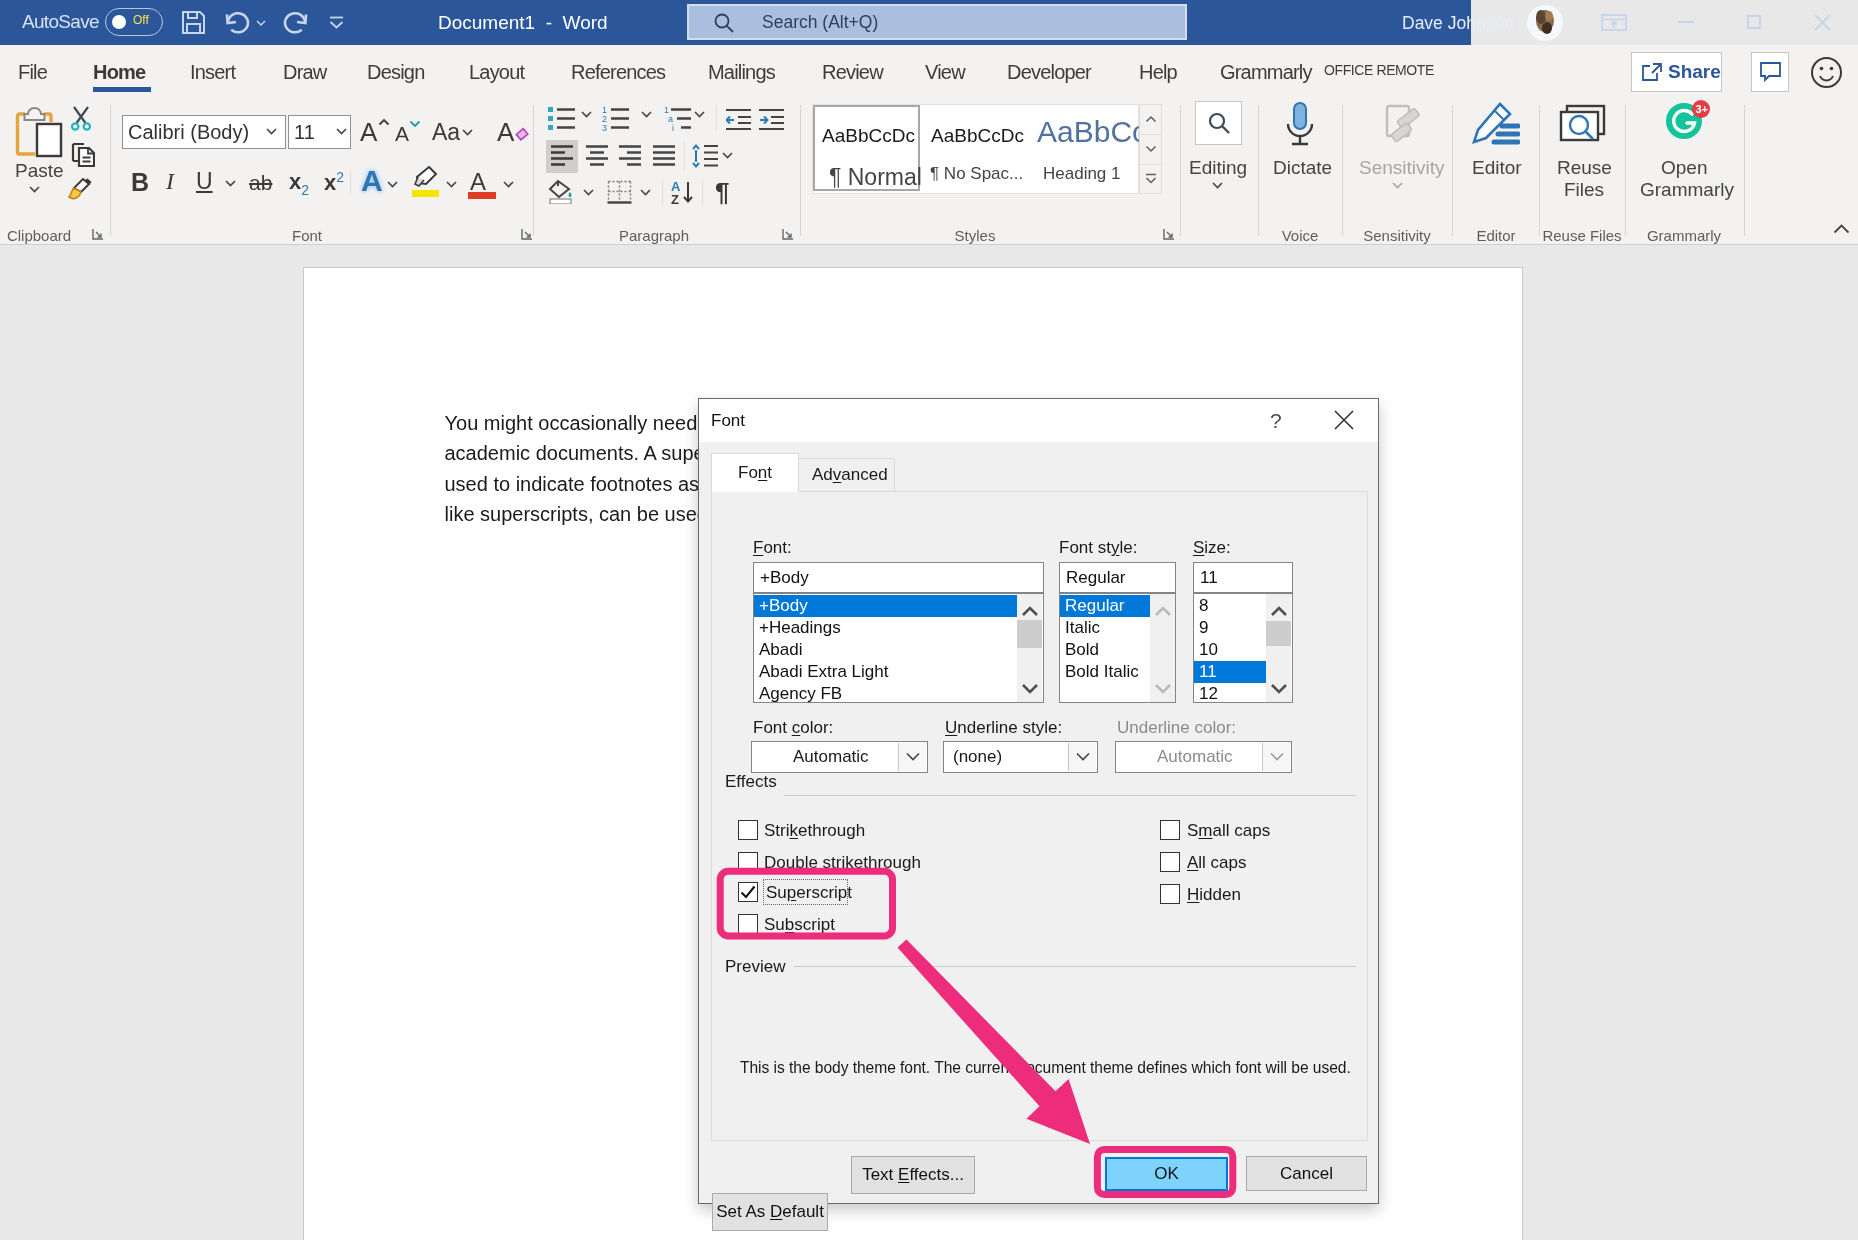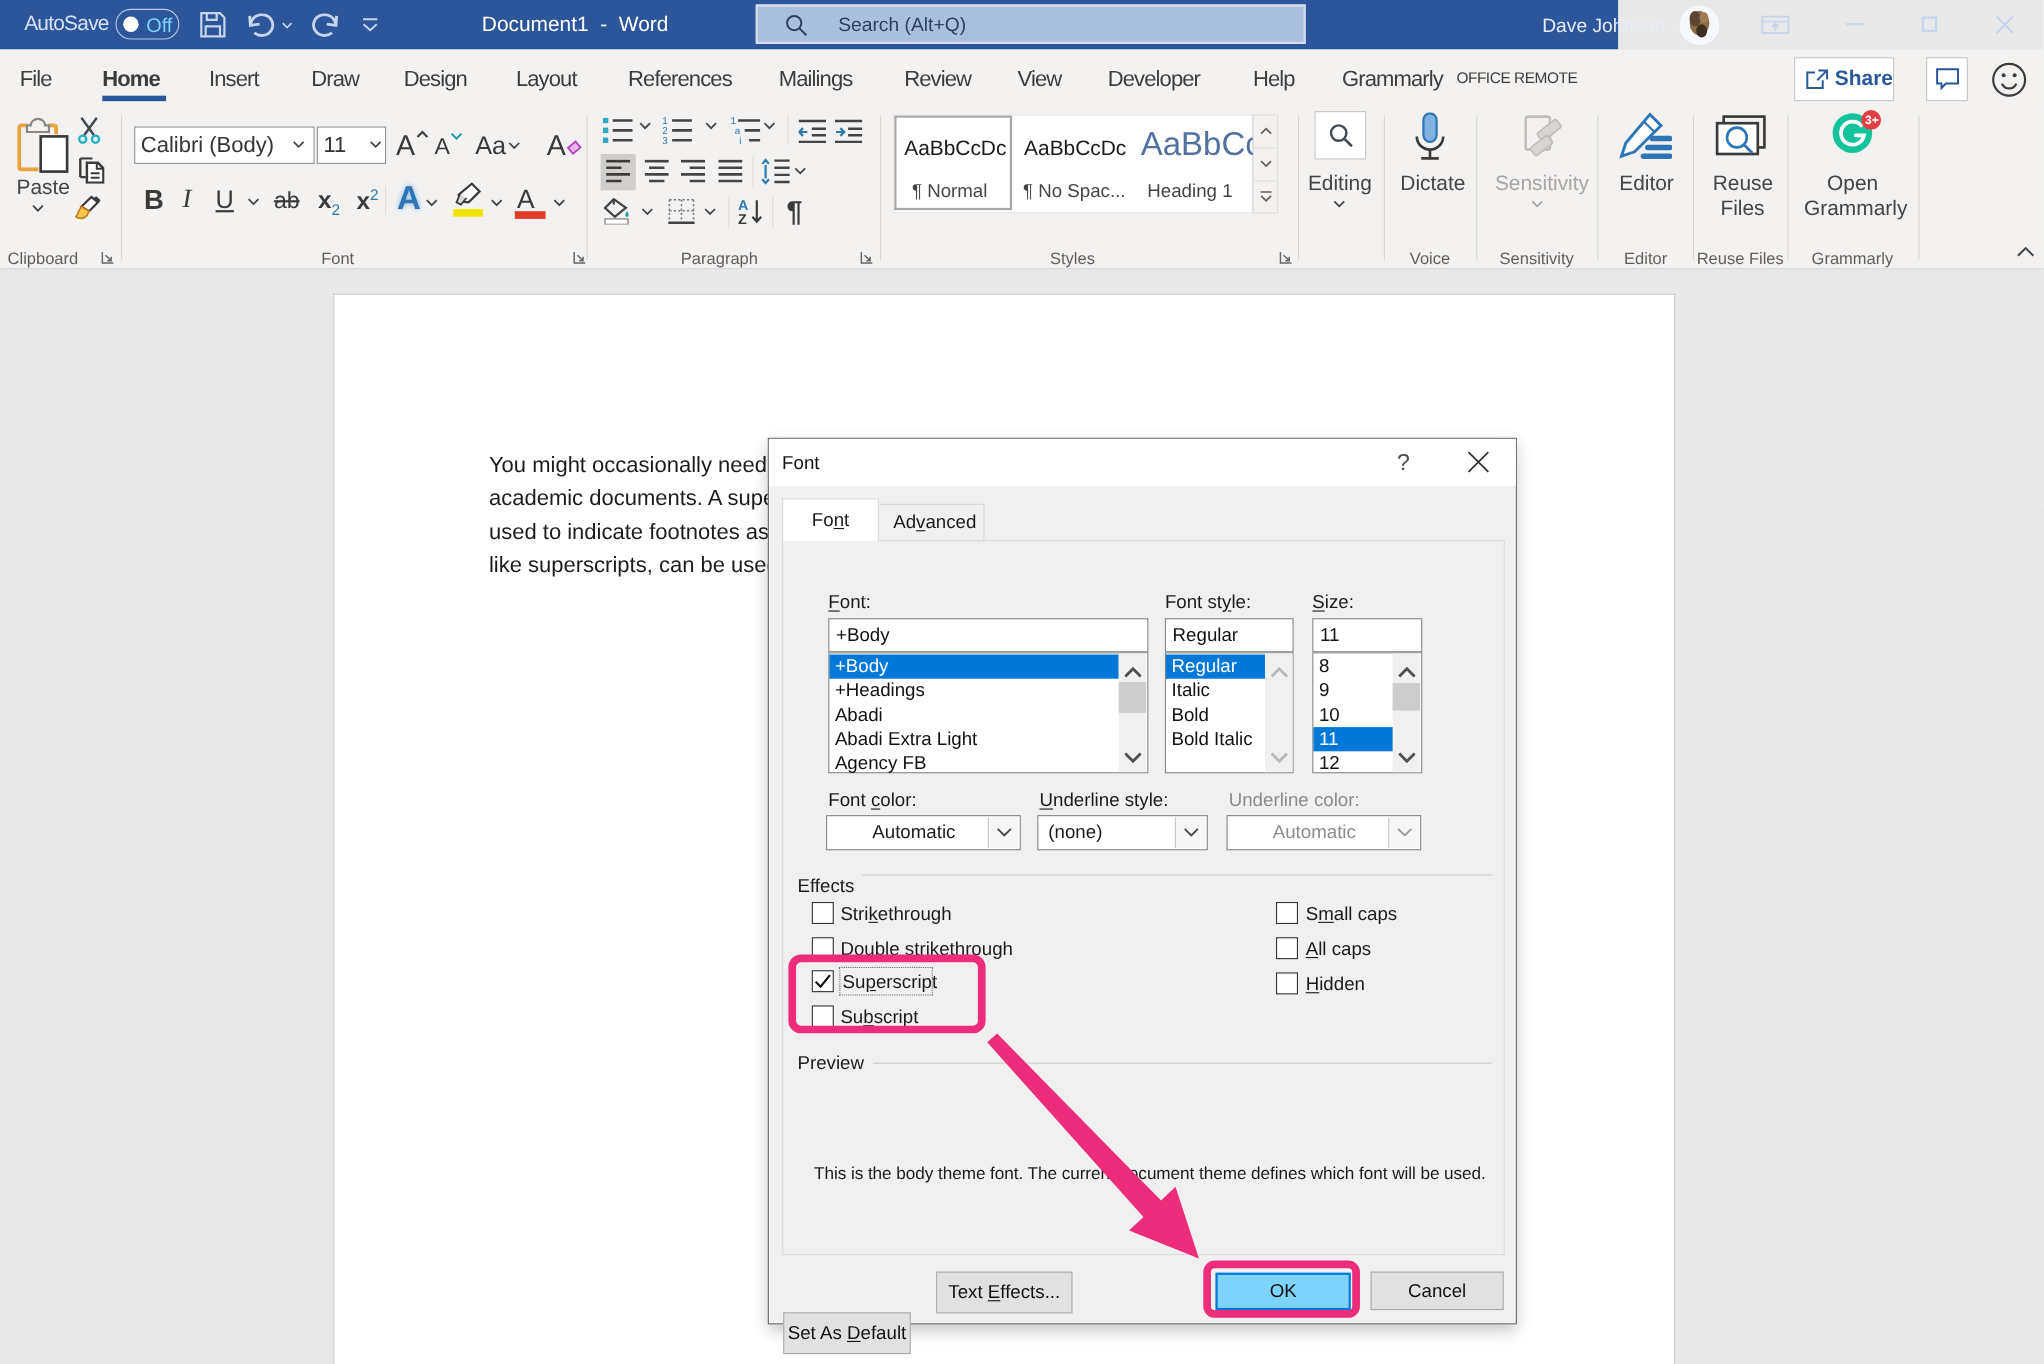--- a/index.html
+++ b/index.html
@@ -49,21 +49,21 @@
 </style>
 </head>
 <body>
 <div id="app">
 
   <div class="titlebar">
     <div class="tb-txt" style="left:22px; top:11px; font-size:19px; letter-spacing:-0.7px;">AutoSave</div>
 
     <div class="abs" style="left:105px; top:8px; width:58px; height:28px; border:1.5px solid #b7c6e2; border-radius:14px;"></div>
     <div class="abs" style="left:112px; top:15px; width:14px; height:14px; border-radius:50%; background:#fff;"></div>
-    <div class="tb-txt" style="left:133px; top:13px; font-size:18px; color:#7dd3fc;">Off</div>
+    <div class="tb-txt" style="left:133px; top:13px; font-size:12px; color:#fde047;">Off</div>
 
     <svg class="abs" style="left:181px; top:10px;" width="25" height="25" viewBox="0 0 25 25">
       <path d="M2 2 h17 l4 4 v17 H2 Z" fill="none" stroke="#c6d4ec" stroke-width="2"></path>
       <path d="M7 2 v6 h9 v-6 M6 23 v-9 h13 v9" fill="none" stroke="#c6d4ec" stroke-width="2"></path>
     </svg>
 
     <svg class="abs" style="left:225px; top:12px;" width="27" height="23" viewBox="0 0 27 23">
       <path d="M3 10 a10 9.5 0 1 1 3.2 7.8" fill="none" stroke="#c6d4ec" stroke-width="2.6"></path>
       <path d="M2 2.5 L2.6 11 L11 10" fill="none" stroke="#c6d4ec" stroke-width="2.6"></path>
     </svg>
@@ -353,21 +353,21 @@
       <text x="0" y="11" font-size="13" font-weight="bold" fill="#2b7cb0" font-family="Liberation Sans">A</text>
       <text x="0" y="24" font-size="13" font-weight="bold" fill="#3b3a39" font-family="Liberation Sans">Z</text>
       <path d="M17 2 L17 20 M13 17 L17 21.5 L21 17" stroke="#3b3a39" stroke-width="2" fill="none"></path>
     </svg>
     <div class="abs" style="left:702px; top:82px; width:1px; height:28px; background:#e1dfdd;"></div>
     <div class="rbtxt" style="left:715px; top:80px; font-size:26px; font-weight:bold; color:#3b3a39;">¶</div>
 
     <div class="abs" style="left:812px; top:7px; width:327px; height:90px; background:#fff; border:1px solid #e3e1df;"></div>
     <div class="abs" style="left:813px; top:8px; width:107px; height:86px; background:#fff; border:2px solid #a9a7a5; box-shadow:inset 0 0 0 3px #fff;"></div>
     <div class="abs" style="left:822px; top:28px; font-size:19px; color:#1a1a1a; white-space:nowrap;">AaBbCcDc</div>
-    <div class="abs" style="left:829px; top:67px; font-size:17px; color:#444; white-space:nowrap;">¶ Normal</div>
+    <div class="abs" style="left:829px; top:67px; font-size:23px; color:#444; white-space:nowrap;">¶ Normal</div>
     <div class="abs" style="left:931px; top:28px; font-size:19px; color:#1a1a1a; white-space:nowrap;">AaBbCcDc</div>
     <div class="abs" style="left:930px; top:67px; font-size:17px; color:#444; white-space:nowrap;">¶ No Spac...</div>
     <div class="abs" style="left:1037px; top:18px; font-size:30px; font-weight:300; color:#53719f; white-space:nowrap;">AaBbCc</div>
     <div class="abs" style="left:1043px; top:67px; font-size:17px; color:#444; white-space:nowrap;">Heading 1</div>
     <div class="abs" style="left:1139px; top:7px; width:23px; height:90px; background:#f3f2f1; border:1px solid #e1dfdd;"></div>
     <div class="abs" style="left:1139px; top:37px; width:23px; height:1px; background:#e1dfdd;"></div>
     <div class="abs" style="left:1139px; top:67px; width:23px; height:1px; background:#e1dfdd;"></div>
     <svg class="abs" style="left:1145px; top:18px;" width="12" height="8" viewBox="0 0 12 8">
         <path d="M1.5 6.5 L6 2 L10.5 6.5" stroke="#605e5c" stroke-width="1.5" fill="none"></path>
       </svg>
@@ -533,21 +533,21 @@
           </svg></div>
     </div>
     <div class="dlabel" style="left:418px; top:319px; color:#8d8b88;">Underline color:</div>
     <div class="combo" style="left:416px; top:342px; width:177px; color:#8d8b88;">
       <span style="padding-left:41px;">Automatic</span>
       <div class="cbtn"><svg width="14" height="9" viewBox="0 0 14 9">
             <path d="M1 1.5 L7 7.5 L13 1.5" stroke="#9a9a9a" stroke-width="1.6" fill="none"></path>
           </svg></div>
     </div>
 
-    <div class="dlabel" style="left:26px; top:373px;margin-top:24px;">Effects</div>
+    <div class="dlabel" style="left:26px; top:373px;">Effects</div>
     <div class="abs" style="left:85px; top:396px; width:572px; height:1px; background:#cdcbc9;"></div>
 
     <div class="cb" style="left:39px; top:421px;"></div>
     <div class="cbl" style="left:65px; top:422px;">Stri<u>k</u>ethrough</div>
     <div class="cb" style="left:39px; top:453px;"></div>
     <div class="cbl" style="left:65px; top:454px;">Doub<u>l</u>e strikethrough</div>
     <div class="cb" style="left:39px; top:483px;"><svg width="18" height="18" viewBox="0 0 18 18">
           <path d="M2.5 9.5 L7 14 L15.5 3.5" stroke="#111" stroke-width="2" fill="none"></path>
         </svg></div>
     <div class="abs" style="left:64px; top:480px; width:85px; height:26px; border:1.5px dotted #666;"></div>

